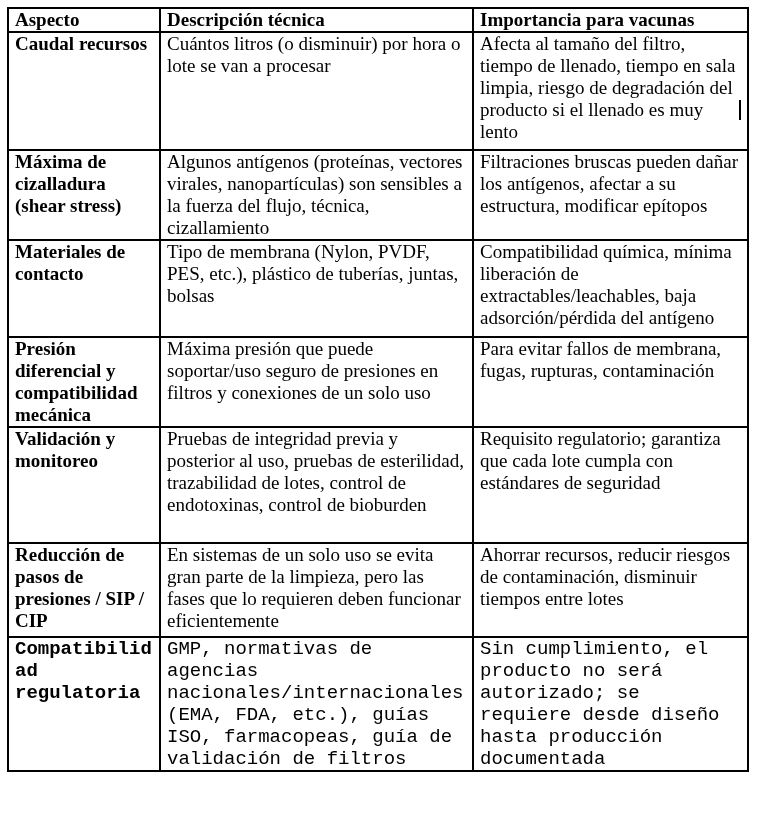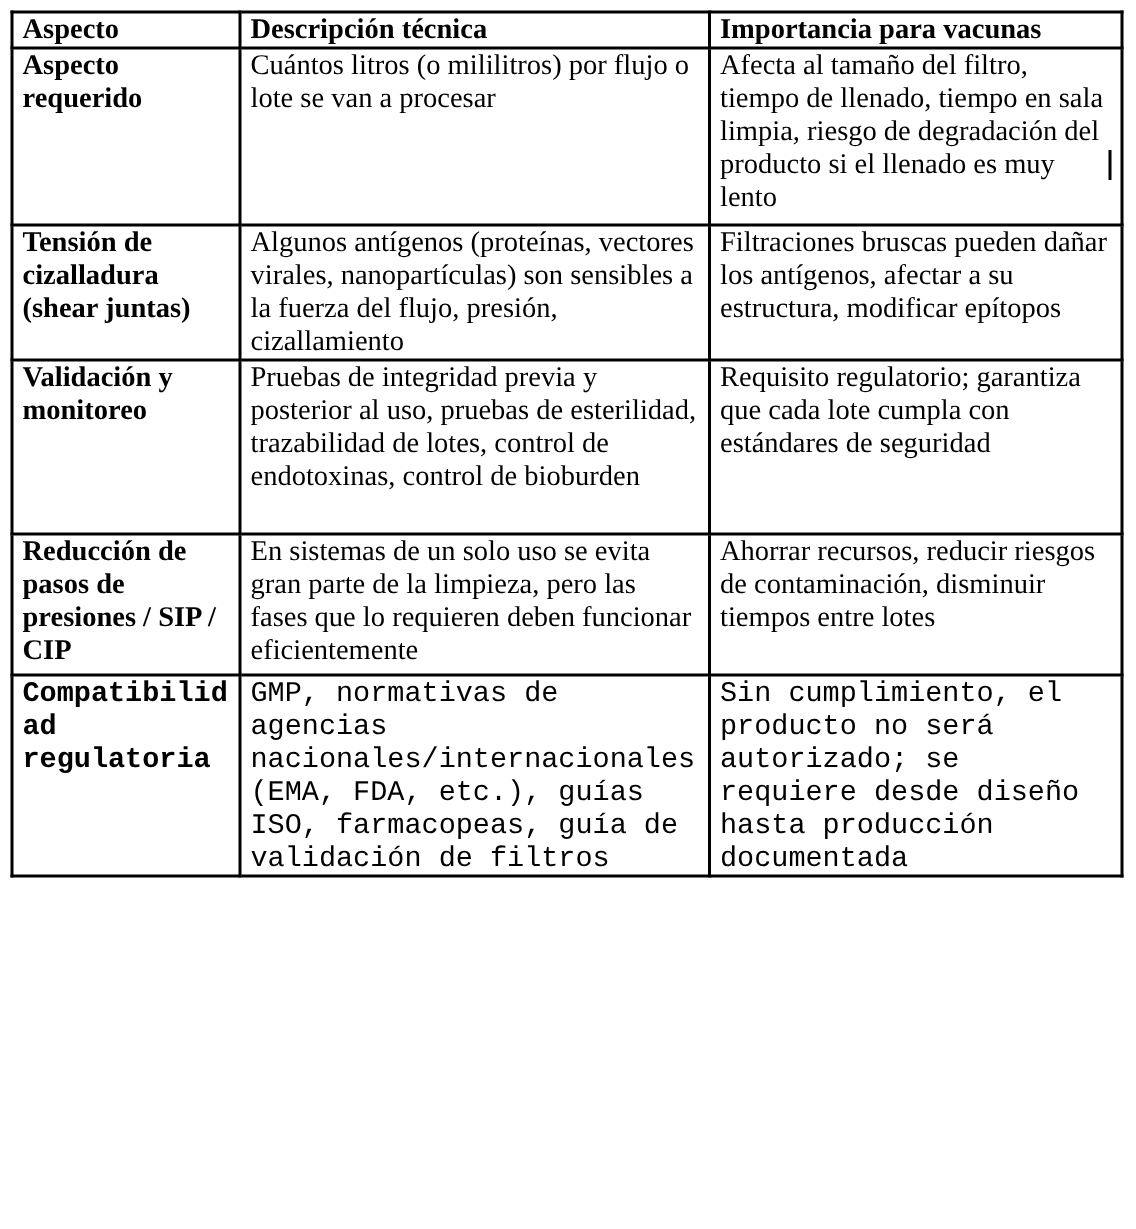--- a/index.html
+++ b/index.html
@@ -72,28 +72,38 @@
     </colgroup>
     <thead>
       <tr>
         <th>Aspecto</th>
         <th>Descripción técnica</th>
         <th>Importancia para vacunas</th>
       </tr>
     </thead>
     <tbody>
       <tr class="r1">
-        <td class="aspect">Aspecto requerido</td>
-        <td>Cuántos litros (o mililitros) por flujo o lote se van a procesar</td>
+        <td class="aspect">Caudal recursos</td>
+        <td>Cuántos litros (o disminuir) por hora o lote se van a procesar</td>
         <td>Afecta al tamaño del filtro, tiempo de llenado, tiempo en sala limpia, riesgo de degradación del producto si el llenado es muy lento</td>
       </tr>
       <tr class="r2">
-        <td class="aspect">Tensión de cizalladura (shear juntas)</td>
-        <td>Algunos antígenos (proteínas, vectores virales, nanopartículas) son sensibles a la fuerza del flujo, presión, cizallamiento</td>
+        <td class="aspect">Máxima de cizalladura (shear stress)</td>
+        <td>Algunos antígenos (proteínas, vectores virales, nanopartículas) son sensibles a la fuerza del flujo, técnica, cizallamiento</td>
         <td>Filtraciones bruscas pueden dañar los antígenos, afectar a su estructura, modificar epítopos</td>
+      </tr>
+      <tr class="r3">
+        <td class="aspect">Materiales de contacto</td>
+        <td>Tipo de membrana (Nylon, PVDF, PES, etc.), plástico de tuberías, juntas, bolsas</td>
+        <td>Compatibilidad química, mínima liberación de extractables/leachables, baja adsorción/pérdida del antígeno</td>
+      </tr>
+      <tr class="r4">
+        <td class="aspect">Presión diferencial y compatibilidad mecánica</td>
+        <td>Máxima presión que puede soportar/uso seguro de presiones en filtros y conexiones de un solo uso</td>
+        <td>Para evitar fallos de membrana, fugas, rupturas, contaminación</td>
       </tr>
       <tr class="r5">
         <td class="aspect">Validación y monitoreo</td>
         <td>Pruebas de integridad previa y posterior al uso, pruebas de esterilidad, trazabilidad de lotes, control de endotoxinas, control de bioburden</td>
         <td>Requisito regulatorio; garantiza que cada lote cumpla con estándares de seguridad</td>
       </tr>
       <tr class="r7">
         <td class="aspect">Reducción de pasos de presiones / SIP / CIP</td>
         <td>En sistemas de un solo uso se evita gran parte de la limpieza, pero las fases que lo requieren deben funcionar eficientemente</td>
         <td>Ahorrar recursos, reducir riesgos de contaminación, disminuir tiempos entre lotes</td>

